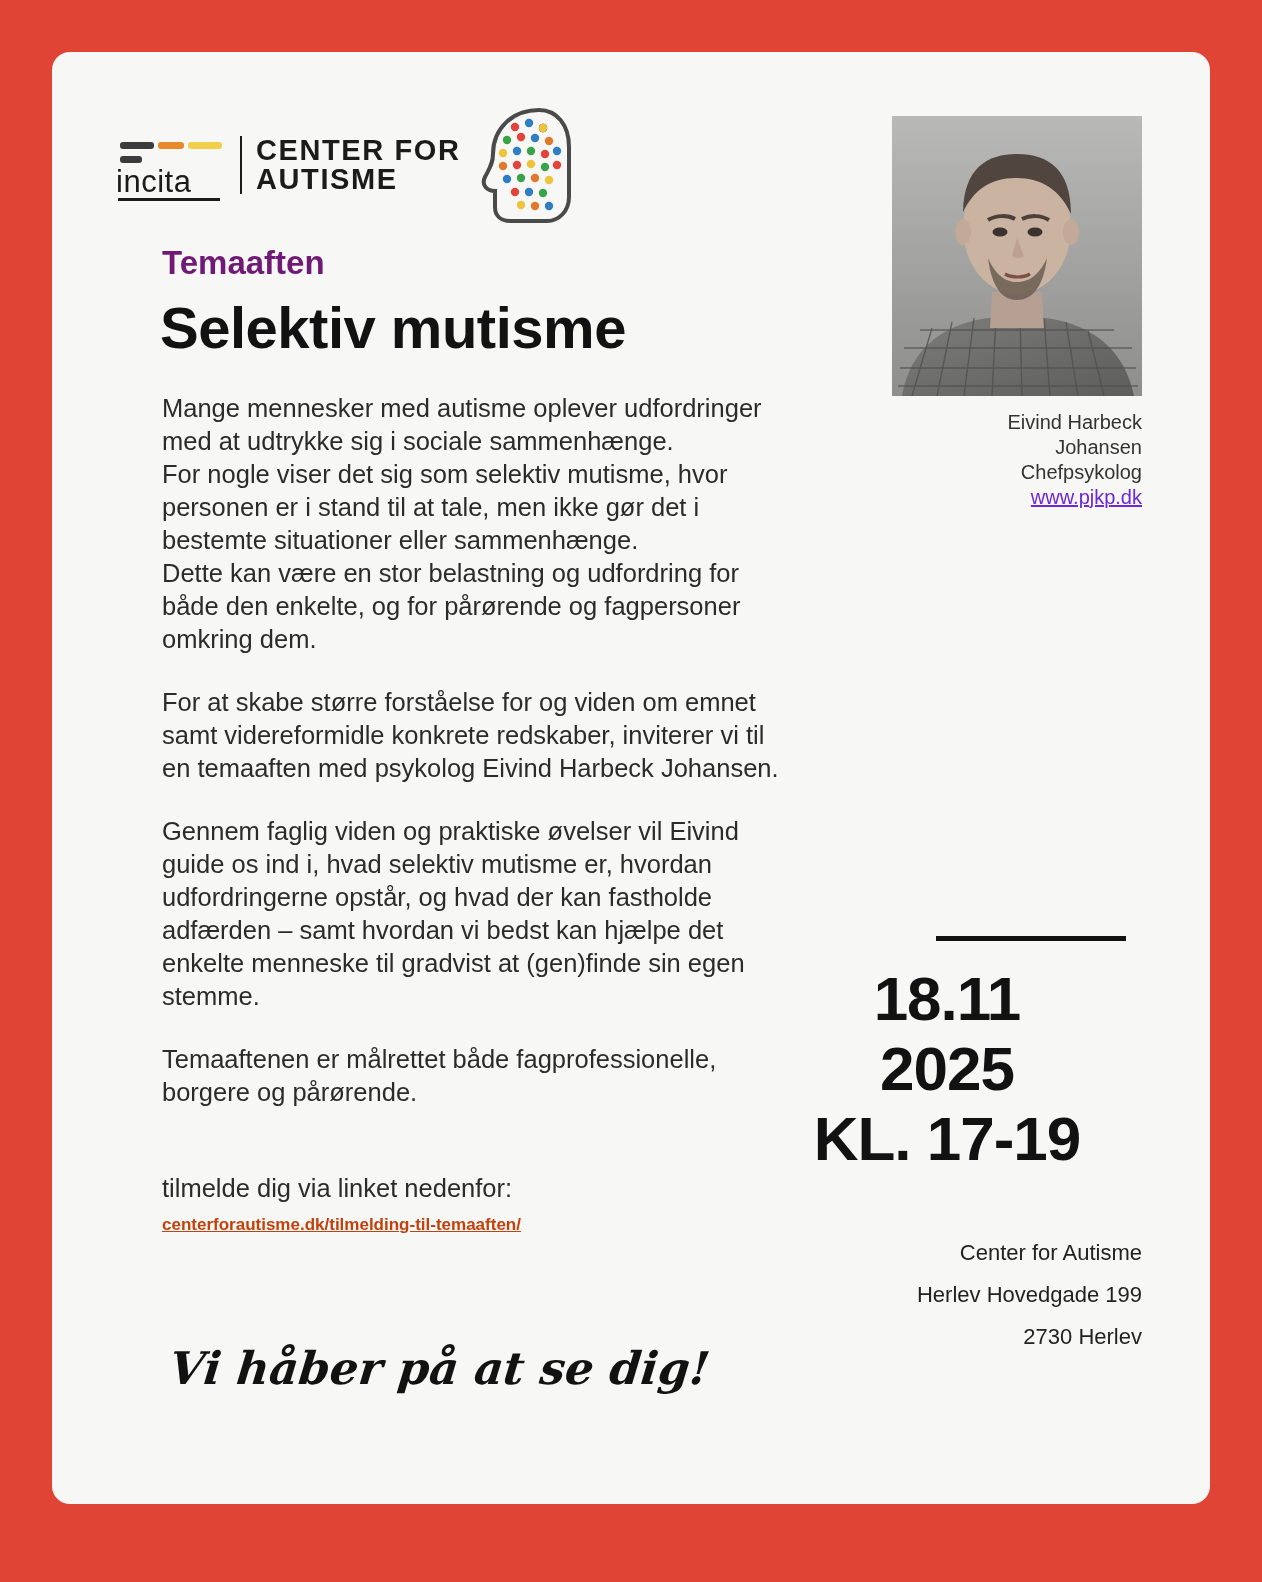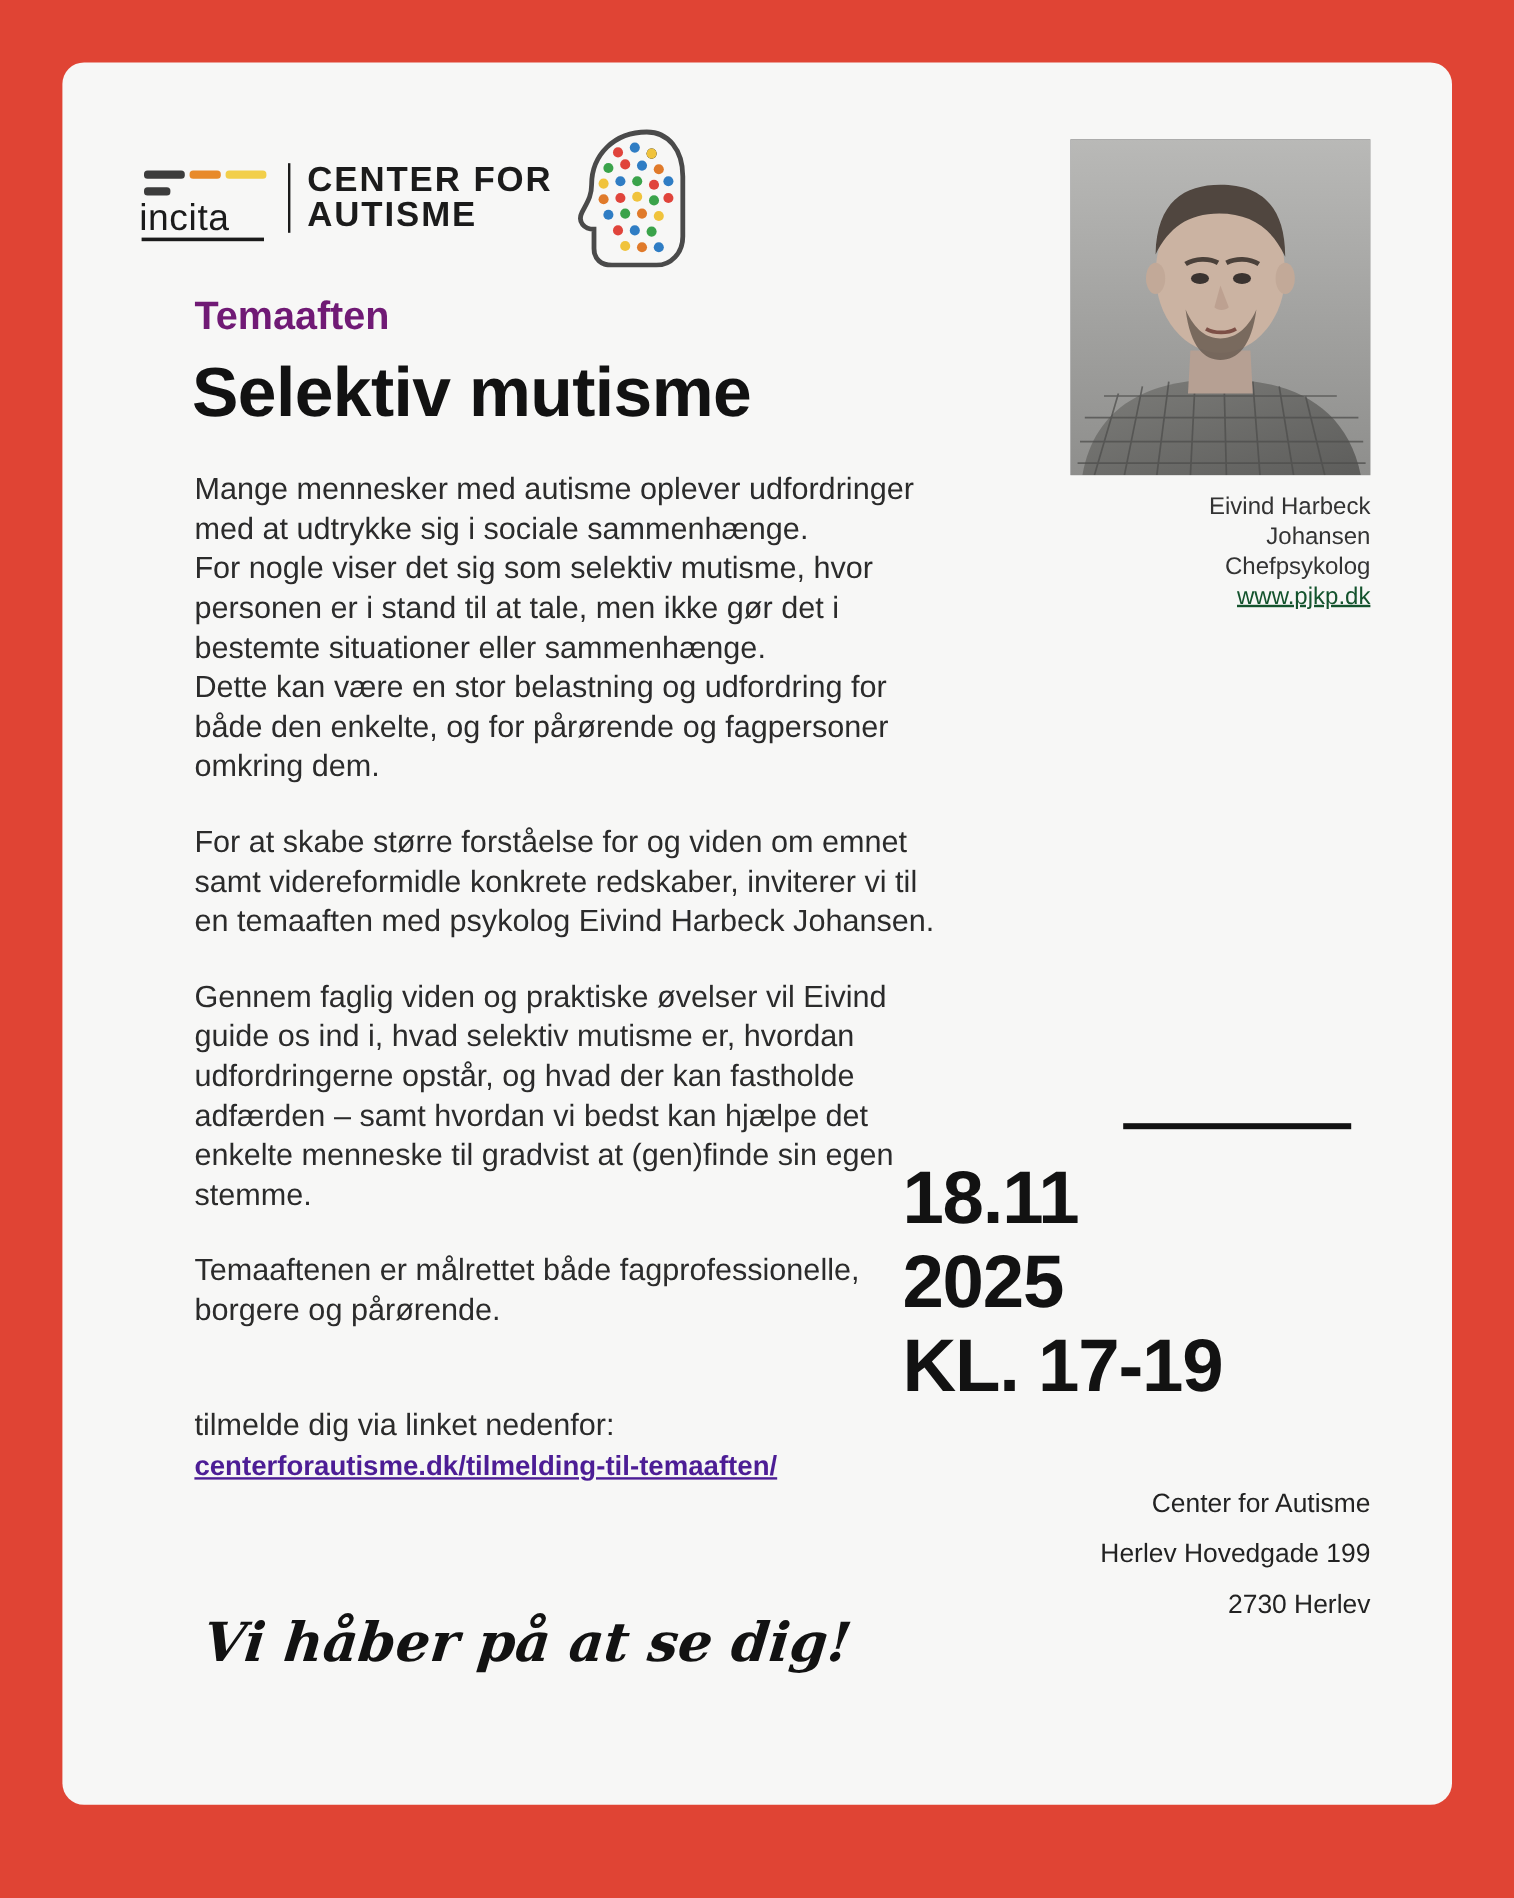--- a/index.html
+++ b/index.html
@@ -99,23 +99,23 @@
     width: 740px;
     font-size: 25.5px;
     line-height: 33px;
     color: #2b2b2b;
   }
   .body-col p { margin: 0 0 0 0; }
   .body-col .gap { height: 30px; }
   .signup-link {
     display: inline-block;
     font-weight: 700;
-    color: #4c1d95;
+    color: #c2410c;
     text-decoration: underline;
-    font-size: 23px;
+    font-size: 17px;
   }
   .script {
     position: absolute;
     left: 118px;
     top: 1290px;
     font-family: "DejaVu Serif", serif;
     font-style: italic;
     font-weight: 700;
     font-size: 45px;
     color: #121212;
@@ -137,39 +137,39 @@
     position: absolute;
     left: 820px;
     top: 358px;
     width: 270px;
     text-align: right;
     font-size: 20px;
     line-height: 25px;
     color: #333;
   }
   .caption a {
-    color: #14532d;
+    color: #6d28d9;
     text-decoration: underline;
   }
 
   
   .rule {
     position: absolute;
     left: 884px;
     top: 884px;
     width: 190px;
     height: 5px;
     background: #121212;
   }
   .dateblock {
     position: absolute;
     left: 700px;
     top: 912px;
     width: 390px;
-    text-align: left;
+    text-align: center;
     color: #121212;
   }
   .dateblock .big {
     font-size: 62px;
     line-height: 70px;
     font-weight: 700;
     letter-spacing: -1px;
   }
   .venue {
     position: absolute;

